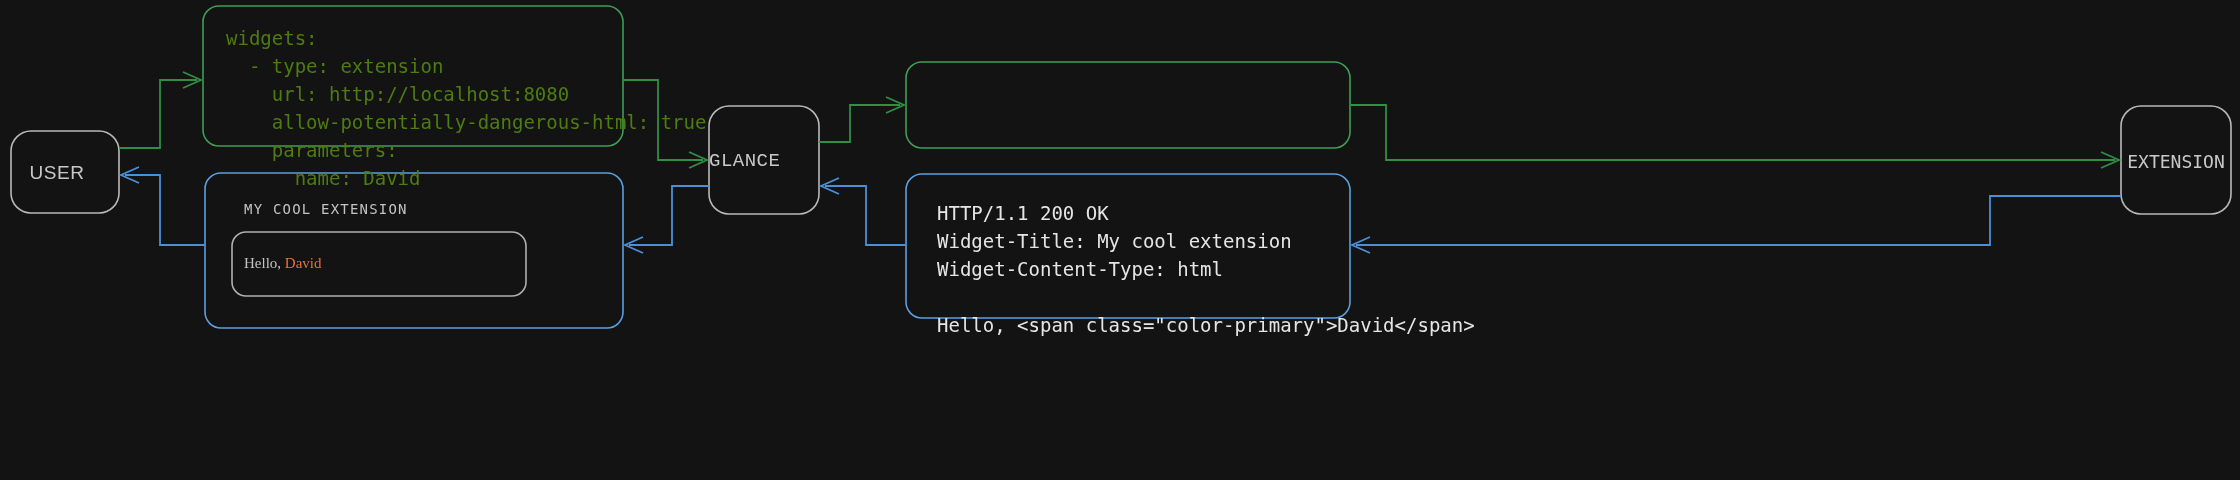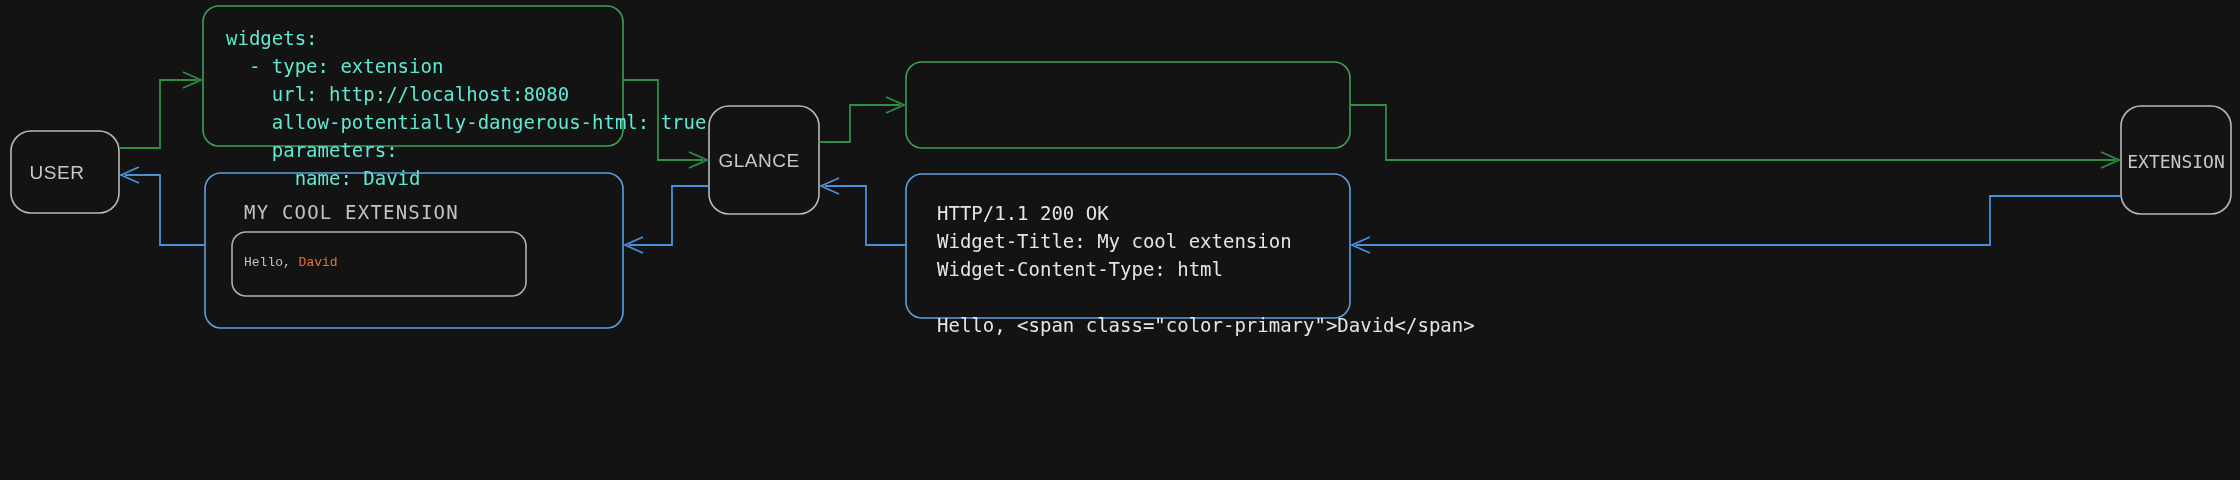--- a/index.html
+++ b/index.html
@@ -36,34 +36,34 @@
     letter-spacing: 0px;
   }
   .code {
     position: absolute;
     font-family: "DejaVu Sans Mono", monospace;
     font-size: 19px;
     line-height: 28px;
     white-space: pre;
     margin: 0;
   }
-  .code.green { color: #5eead4; }
+  .code.green { color: #4d7c0f; }
   .code.blue  { color: #e5e5e5; }
   .widget-title {
     position: absolute;
     font-family: "DejaVu Sans Mono", monospace;
-    font-size: 19px;
+    font-size: 14px;
     color: #c3c3c3;
     letter-spacing: 1.2px;
     white-space: nowrap;
   }
   .widget-body {
     position: absolute;
-    font-family: Liberation Mono, monospace;
-    font-size: 13px;
+    font-family: Liberation Serif, serif;
+    font-size: 15px;
     color: #c3c3c3;
     white-space: pre;
   }
   .accent { color: #e8703a; }
 </style>
 </head>
 <body>
 
 <div id="stage">
 
@@ -99,21 +99,21 @@
     <path d="M 839 178 L 821 186 L 839 194" fill="none" stroke="#4a90d9" stroke-width="1.8"></path>
 
     <path d="M 709 186 L 672 186 L 672 245 L 629 245" fill="none" stroke="#4a90d9" stroke-width="1.8"></path>
     <path d="M 643 237 L 625 245 L 643 253" fill="none" stroke="#4a90d9" stroke-width="1.8"></path>
 
     <path d="M 205 245 L 160 245 L 160 175 L 125 175" fill="none" stroke="#4a90d9" stroke-width="1.8"></path>
     <path d="M 139 167 L 121 175 L 139 183" fill="none" stroke="#4a90d9" stroke-width="1.8"></path>
   </svg>
 
   <div class="node-label" style="left:11px; top:162px; width:92px; text-align:center;">USER</div>
-  <div class="node-label" style="left:709px; top:150px; width:100px; text-align:center;">GLANCE</div>
+  <div class="node-label" style="left:709px; top:150px; width:100px; font-family:Liberation Mono, monospace;">GLANCE</div>
   <div class="node-label mono" style="left:2101px; top:151px; width:150px; text-align:center;">EXTENSION</div>
 
   <pre class="code green" style="left:226px; top:24px;">widgets:
   - type: extension
     url: http://localhost:8080
     allow-potentially-dangerous-html: true
     parameters:
       name: David</pre>
 
 

